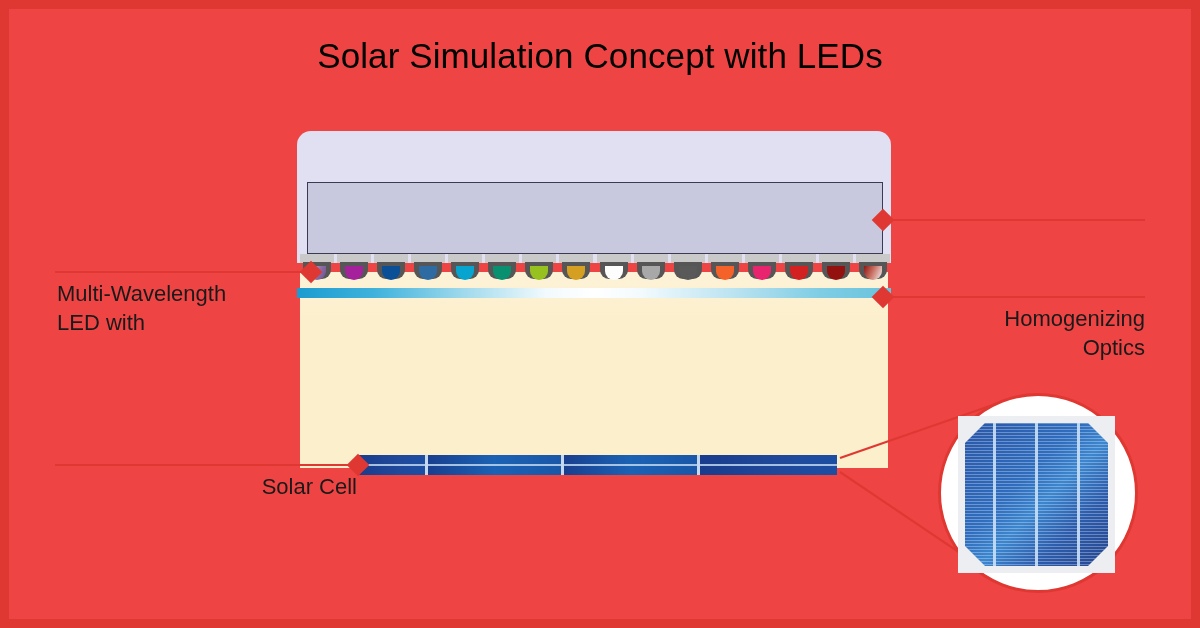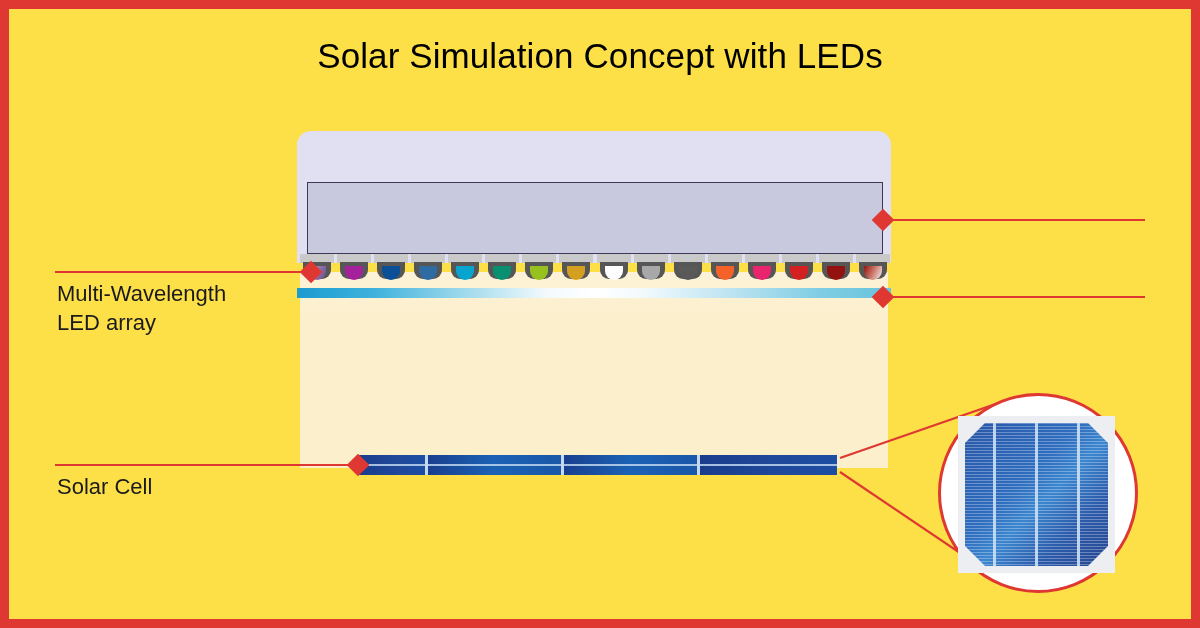--- a/index.html
+++ b/index.html
@@ -8,21 +8,21 @@
     width: 1200px;
     height: 628px;
     background: #ffffff;
     font-family: "Liberation Sans", sans-serif;
   }
 
   #canvas {
     position: relative;
     width: 1200px;
     height: 628px;
-    background: #fde047;
+    background: #ef4444;
     overflow: hidden;
   }
 
   
   .frame-border {
     position: absolute;
     background: #df3832;
     z-index: 40;
   }
   .frame-top    { left: 0;  top: 0;    width: 1200px; height: 9px; }
@@ -347,23 +347,25 @@
       <div class="busbar" style="left:70px"></div>
       <div class="busbar" style="left:112px"></div>
     </div>
   </div>
 
   <div class="callout-line" style="left:890px; top:219px; width:255px;"></div>
   <div class="callout-diamond" style="left:875px; top:212px;"></div>
 
   <div class="callout-line" style="left:890px; top:296px; width:255px;"></div>
   <div class="callout-diamond" style="left:875px; top:289px;"></div>
+  <div class="callout-label" style="left:885px; top:304px; width:260px; text-align:right;">Homogenizing
+Optics</div>
 
   <div class="callout-line" style="left:55px; top:271px; width:258px;"></div>
   <div class="callout-diamond" style="left:303px; top:264px;"></div>
   <div class="callout-label" style="left:57px; top:279px; width:280px; text-align:left;">Multi-Wavelength
-LED array</div>
+LED with</div>
 
   <div class="callout-line" style="left:55px; top:464px; width:305px;"></div>
   <div class="callout-diamond" style="left:350px; top:457px;"></div>
-  <div class="callout-label" style="left:57px; top:472px; width:300px; text-align:left;">Solar Cell</div>
+  <div class="callout-label" style="left:57px; top:472px; width:300px; text-align:right;">Solar Cell</div>
 
 </div>
 
 </body></html>

